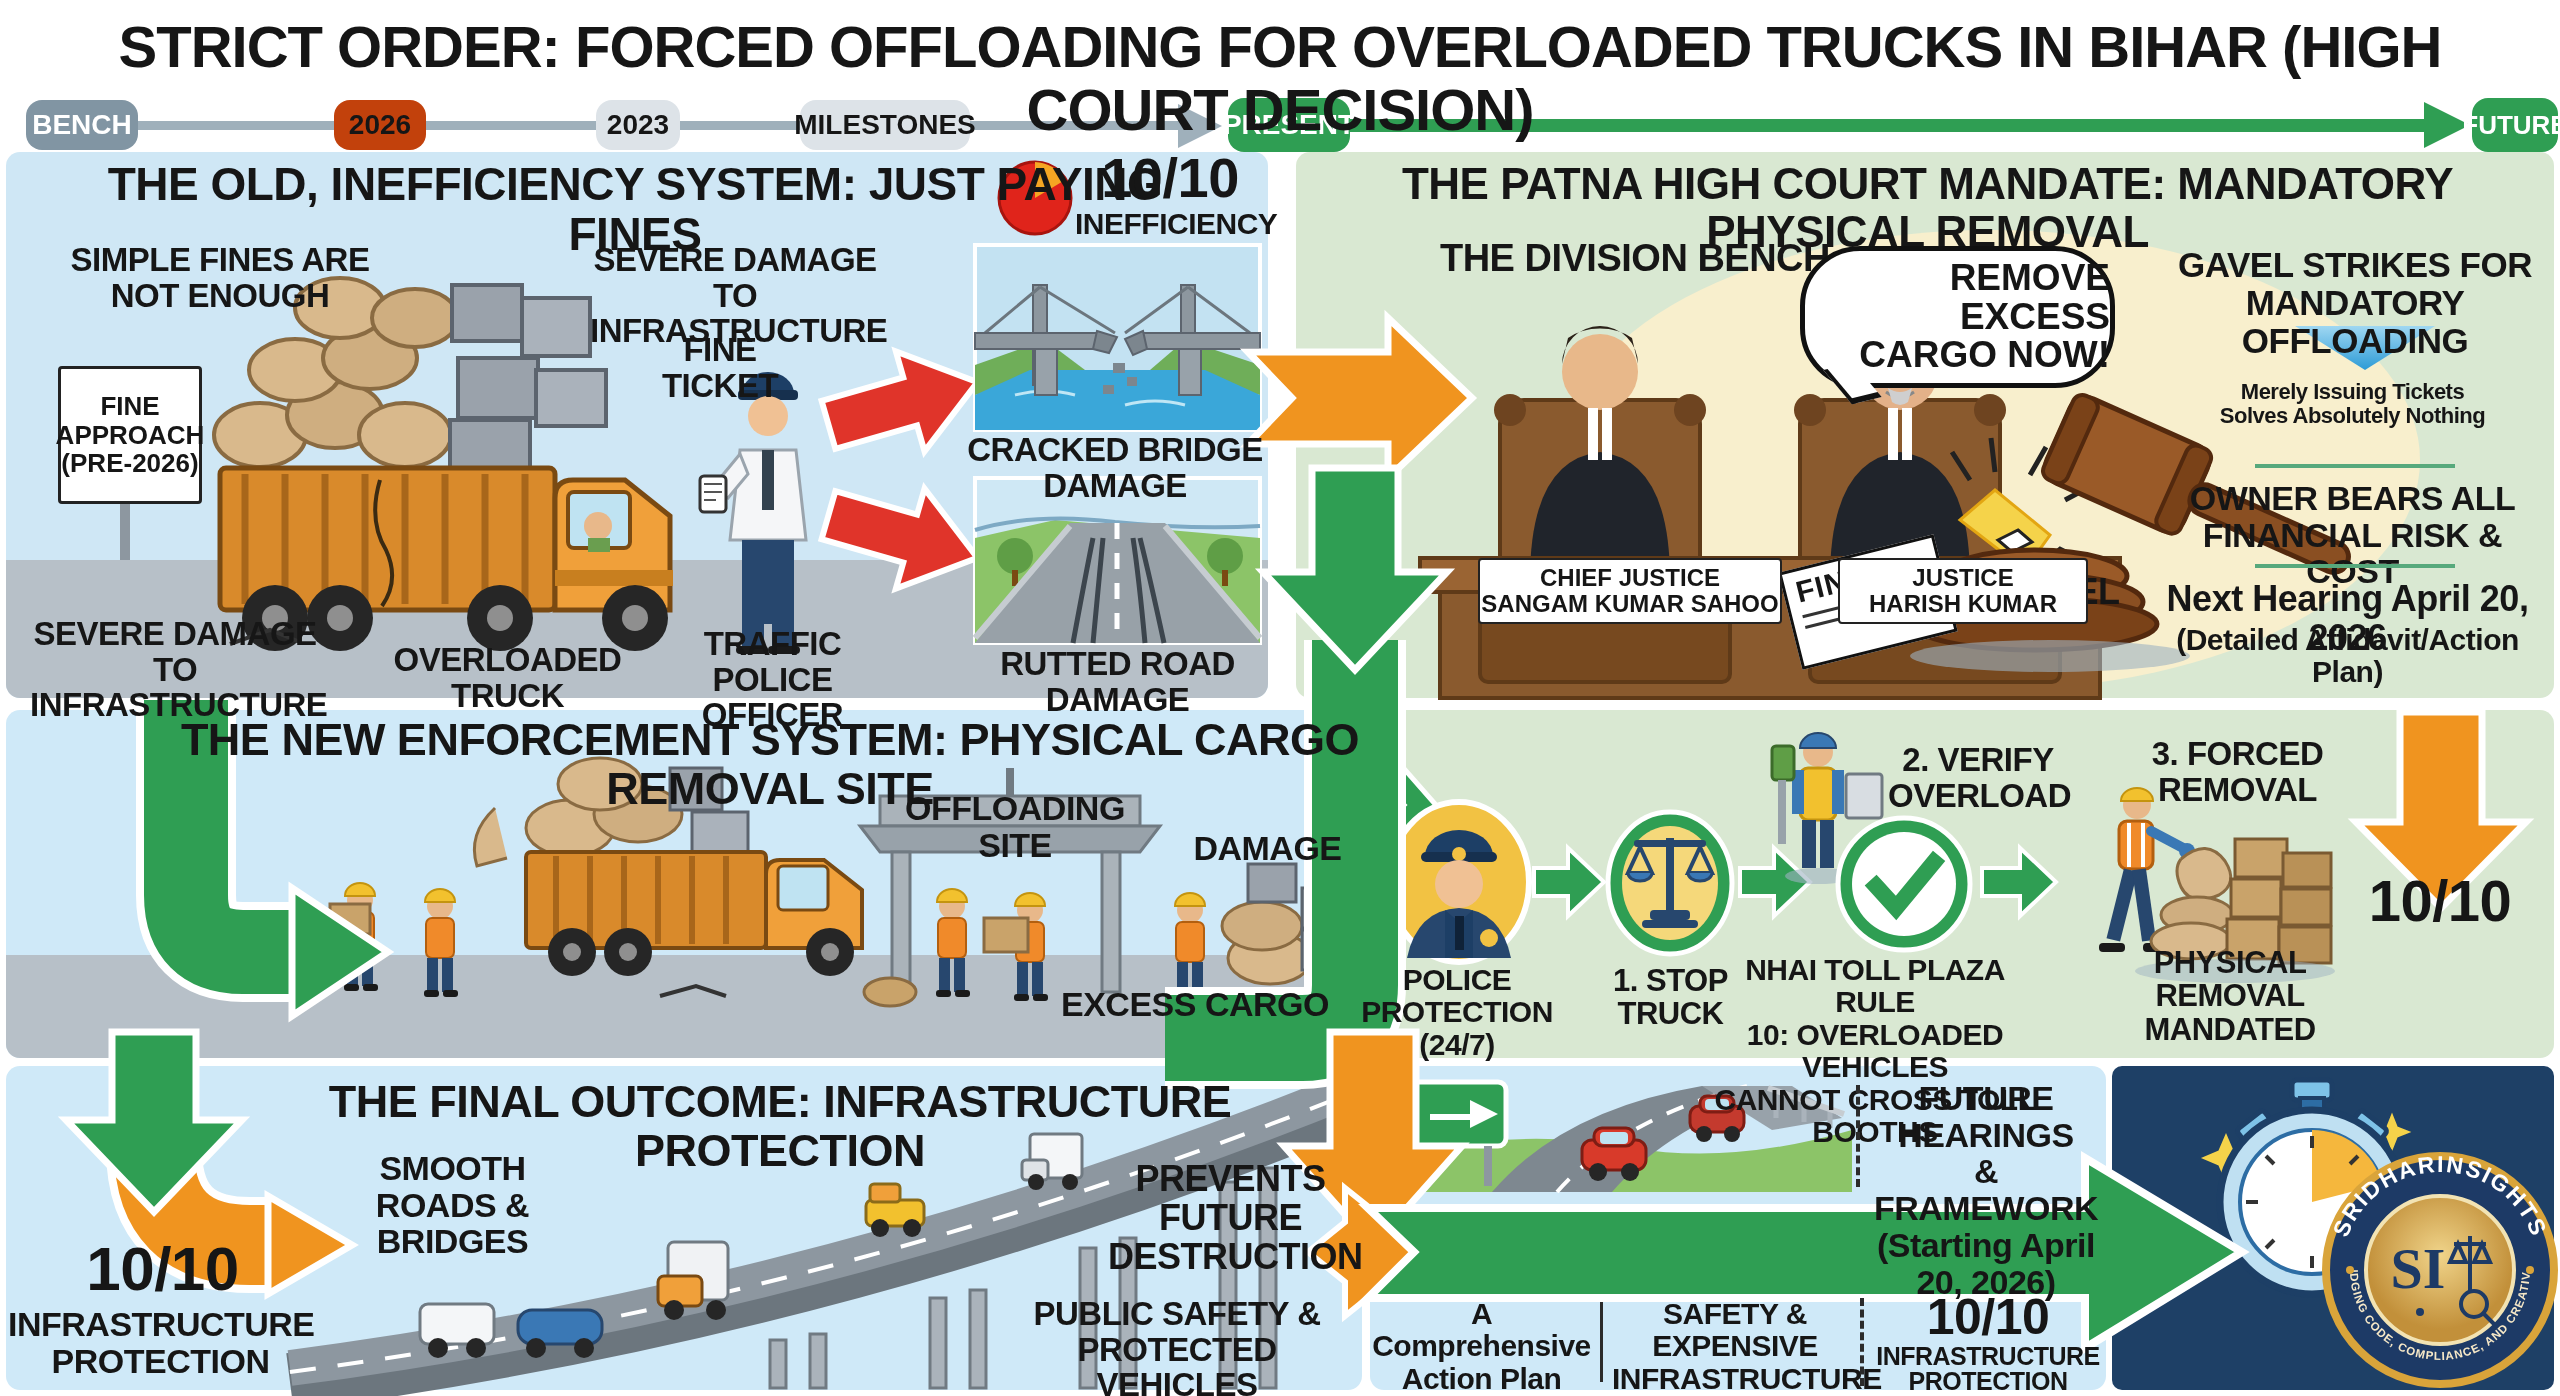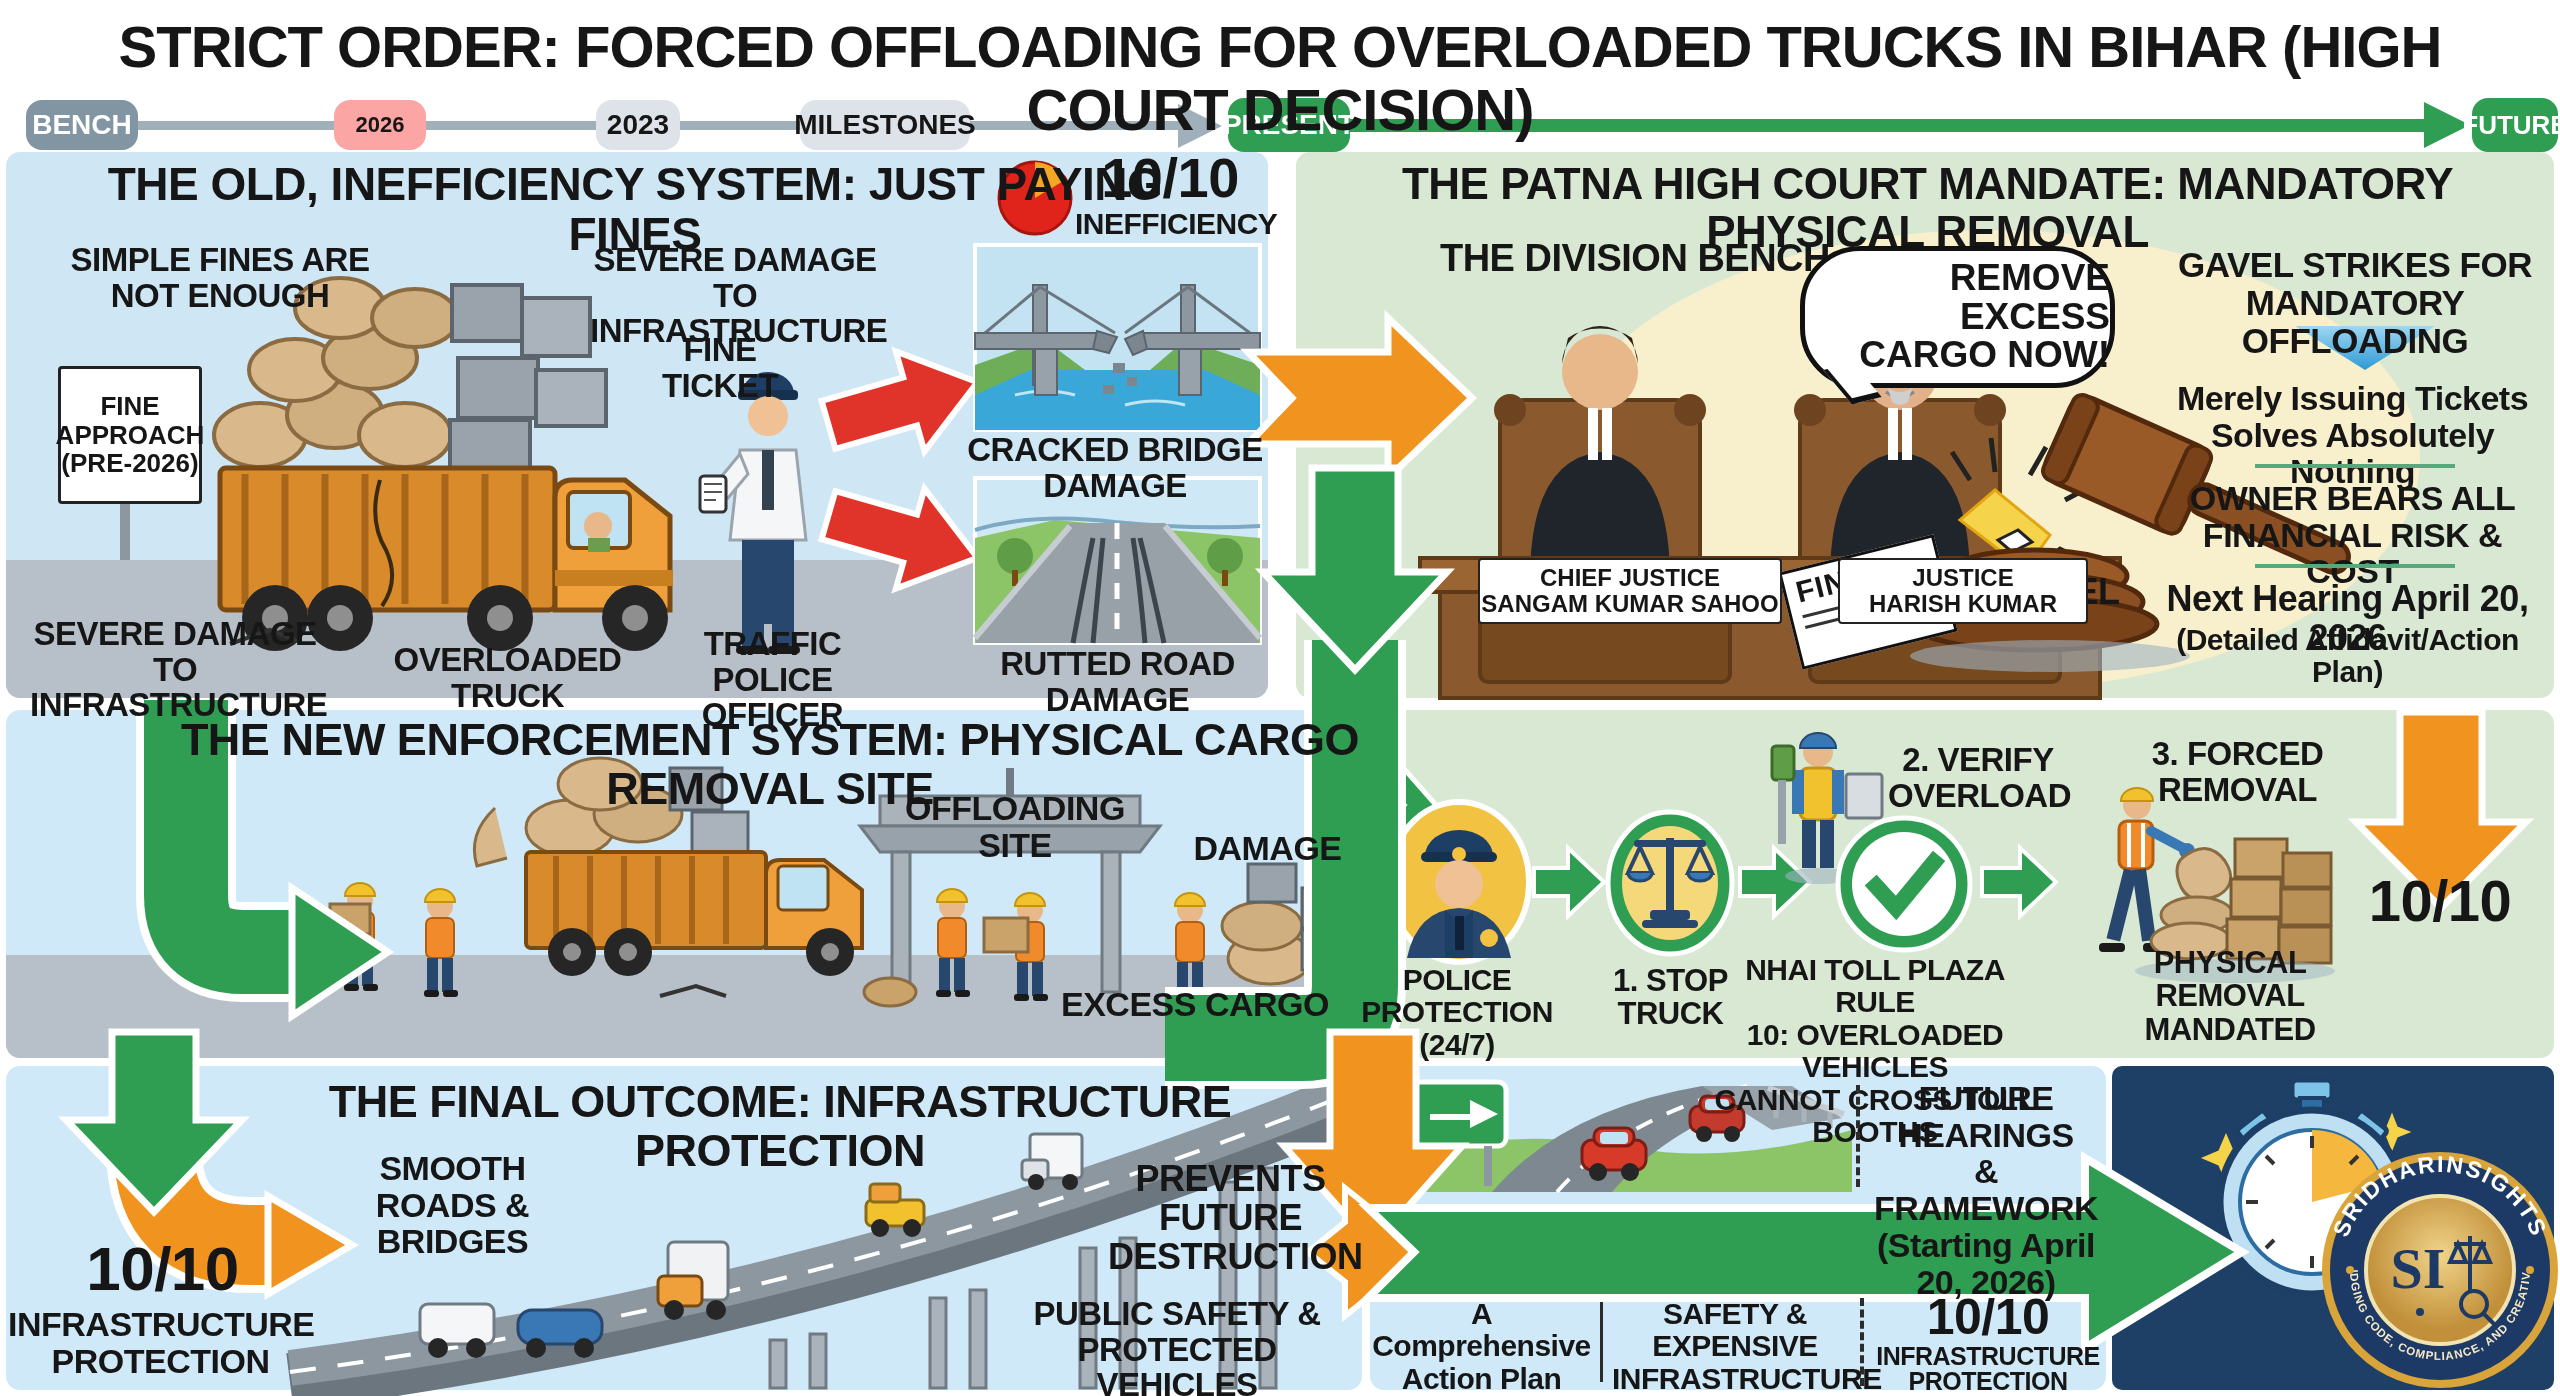--- a/index.html
+++ b/index.html
@@ -24,21 +24,21 @@
 <body>
 
 <div id="canvas">
 
   <div class="txt" style="left:20px;top:16px;width:2520px;font-size:58px;font-weight:800;letter-spacing:-1px;">STRICT ORDER: FORCED OFFLOADING FOR OVERLOADED TRUCKS IN BIHAR (HIGH COURT DECISION)</div>
 
   <div class="pill" style="left:26px;top:100px;width:112px;height:50px;background:#8195a3;color:#fff;font-size:28px;">
     <span>BENCH</span>
     </div>
   <div class="tl-line" style="left:138px;top:121px;width:196px;height:9px;"></div>
-  <div class="pill" style="left:334px;top:100px;width:92px;height:50px;background:#fca5a5;color:#161616;font-size:22px;">
+  <div class="pill" style="left:334px;top:100px;width:92px;height:50px;background:#c2410c;color:#161616;font-size:28px;">
     <span>2026</span>
     </div>
   <div class="tl-line" style="left:426px;top:121px;width:170px;height:9px;"></div>
   <div class="pill" style="left:596px;top:100px;width:84px;height:50px;background:#dde3e8;color:#161616;font-size:28px;">
     <span>2023</span>
     </div>
   <div class="tl-line" style="left:680px;top:121px;width:120px;height:9px;"></div>
   <div class="pill" style="left:800px;top:100px;width:170px;height:50px;background:#dde3e8;color:#161616;font-size:28px;">
     <span>MILESTONES</span>
     </div>
@@ -255,21 +255,21 @@
 MANDATORY OFFLOADING</div>
   <svg style="left:2290px;top:322px;" width="150" height="50" viewBox="0 0 150 50">
     <defs>
         <linearGradient id="bl" x1="0" y1="0" x2="0" y2="1">
       <stop offset="0" stop-color="#9fd7f2"></stop>
           <stop offset="1" stop-color="#2d9bd6"></stop>
         </linearGradient>
       </defs>
     <polygon points="5,4 145,4 75,48" fill="url(#bl)"></polygon>
   </svg>
-  <div class="txt" style="left:2155px;top:380px;width:395px;font-size:34px;">Merely Issuing Tickets
+  <div class="txt" style="left:2155px;top:380px;width:395px;font-size:22px;">Merely Issuing Tickets
 Solves Absolutely Nothing</div>
   <div class="hr-teal" style="left:2255px;top:464px;width:200px;"></div>
   <div class="txt" style="left:2155px;top:480px;width:395px;font-size:34px;font-weight:800;">OWNER BEARS ALL
 FINANCIAL RISK &amp; COST</div>
   <div class="hr-teal" style="left:2255px;top:564px;width:200px;"></div>
   <div class="txt" style="left:2145px;top:580px;width:405px;font-size:36px;">Next Hearing April 20, 2026</div>
   <div class="txt" style="left:2145px;top:624px;width:405px;font-size:30px;">(Detailed Affidavit/Action Plan)</div>
 
   <div class="txt" style="left:180px;top:716px;width:1180px;font-size:45px;font-weight:800;">THE NEW ENFORCEMENT SYSTEM: PHYSICAL CARGO REMOVAL SITE</div>
 

